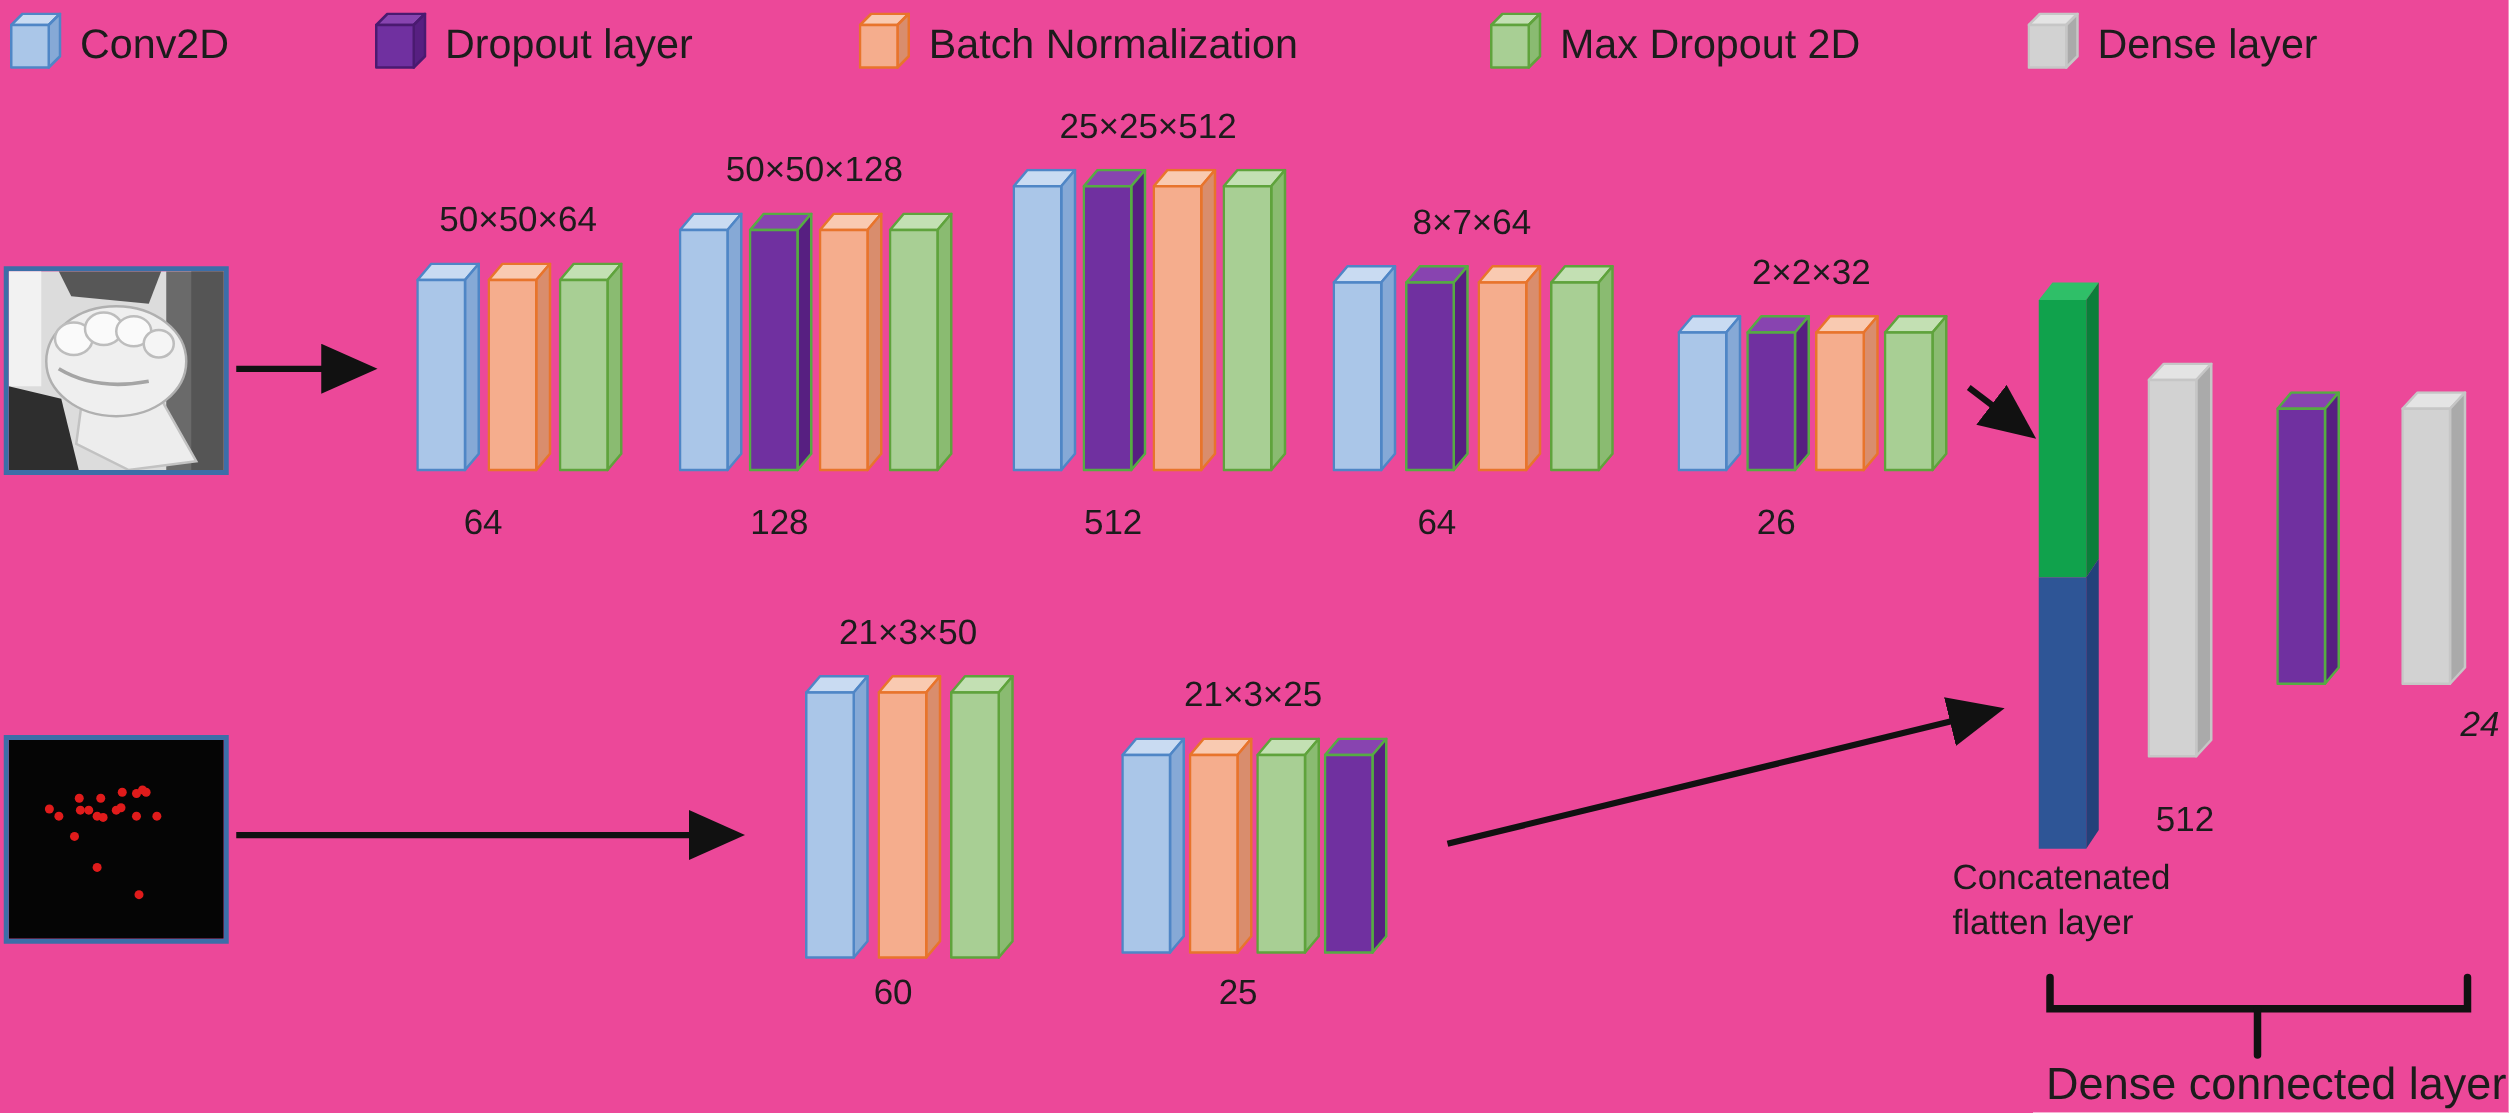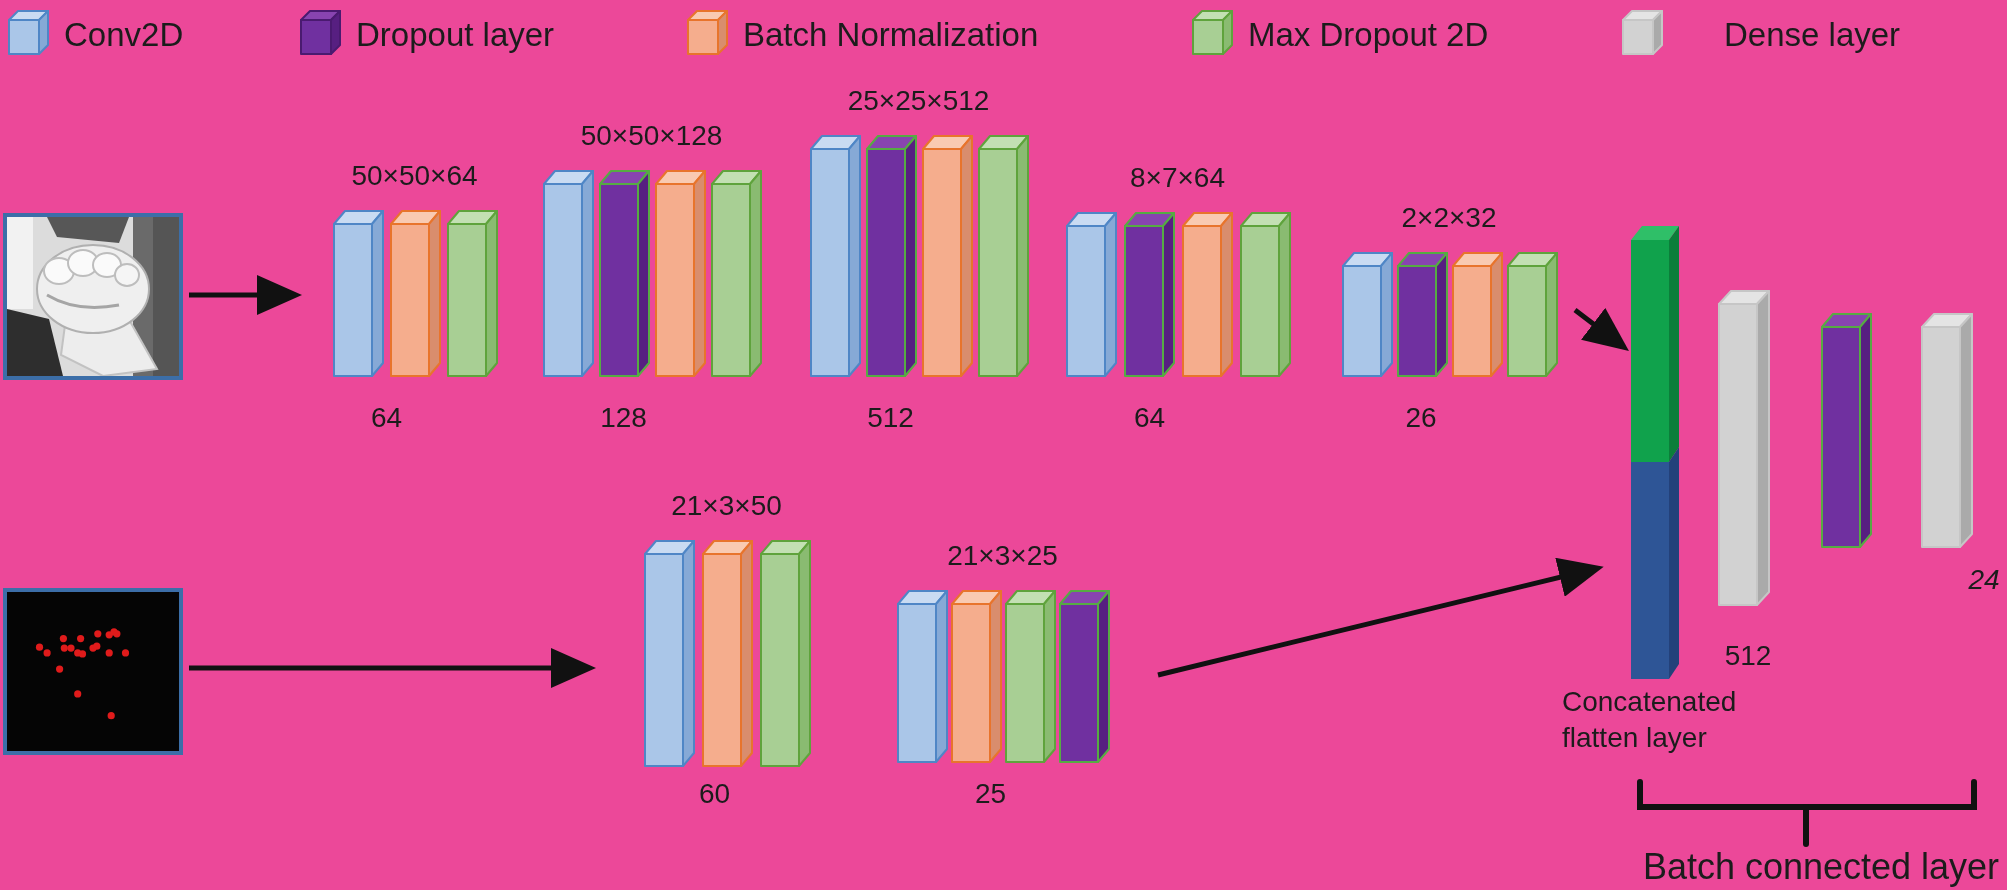--- a/index.html
+++ b/index.html
@@ -55,21 +55,21 @@
           <rect x="1" y="10" width="30" height="34" fill="#a8cf94" stroke="#5fa33c" stroke-width="2" stroke-linejoin="round"></rect>
         </svg>
         <div class="lbl legend-text" style="left: 1248px; top: 16px;">Max Dropout 2D</div>
       </div>
       <div>
         <svg width="42" height="46" viewBox="0 0 42 46" class="abs" style="left: 1622px; top: 10px;">
           <polygon points="1,10 10,1 40,1 31,10" fill="#e4e4e4" stroke="#c6c6c6" stroke-width="2" stroke-linejoin="round"></polygon>
           <polygon points="31,10 40,1 40,35 31,44" fill="#aaaaaa" stroke="#c6c6c6" stroke-width="2" stroke-linejoin="round"></polygon>
           <rect x="1" y="10" width="30" height="34" fill="#d2d2d2" stroke="#c6c6c6" stroke-width="2" stroke-linejoin="round"></rect>
         </svg>
-        <div class="lbl legend-text" style="left: 1678px; top: 16px; margin-left: 46px;">Dense layer</div>
+        <div class="lbl legend-text" style="left: 1678px; top: 16px;">Dense layer</div>
       </div>
     </div>
 
   <div class="input-img" style="left:3px;top:213px;width:180px;height:167px;">
     <svg width="172" height="159" viewBox="0 0 172 159">
       <rect x="0" y="0" width="172" height="159" fill="#dcdcdc"></rect>
       <rect x="126" y="0" width="46" height="159" fill="#6a6a6a"></rect>
       <rect x="146" y="0" width="26" height="159" fill="#555555"></rect>
       <polygon points="40,0 122,0 112,26 50,20" fill="#3f3f3f" opacity="0.85"></polygon>
       <rect x="0" y="0" width="26" height="92" fill="#f2f2f2"></rect>
@@ -296,15 +296,15 @@
 
   <svg class="abs" style="left:1636px;top:778px;" width="344" height="72" viewBox="0 0 344 72">
     <path d="M4,4 V29 H338 V4" fill="none" stroke="#111111" stroke-width="6" stroke-linecap="round"></path>
     <path d="M170,29 V66" fill="none" stroke="#111111" stroke-width="6" stroke-linecap="round"></path>
   </svg>
 
   <div class="lbl count-lbl centered" style="left:1748px;top:640px;">512</div>
   <div class="lbl count-lbl centered" style="left:1984px;top:564px;font-style:italic;">24</div>
   <div class="lbl concat-lbl" style="left:1562px;top:686px;">Concatenated</div>
   <div class="lbl concat-lbl" style="left:1562px;top:722px;">flatten layer</div>
-  <div class="lbl fc-lbl centered" style="left:1821px;top:846px;">Batch connected layer</div>
+  <div class="lbl fc-lbl centered" style="left:1821px;top:846px;">Dense connected layer</div>
 
 </div>
 
 </body></html>

